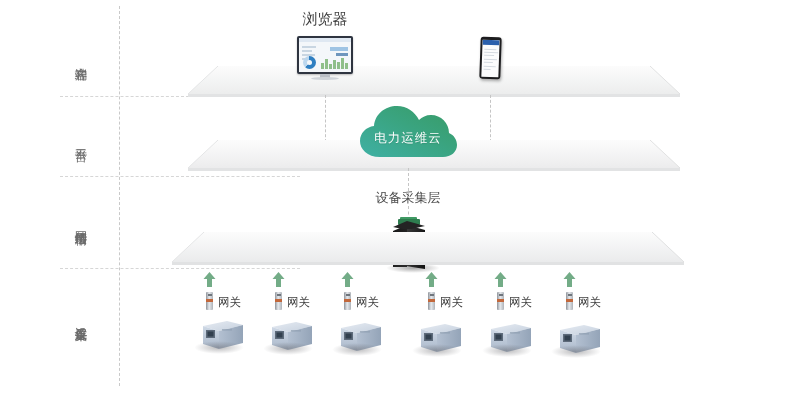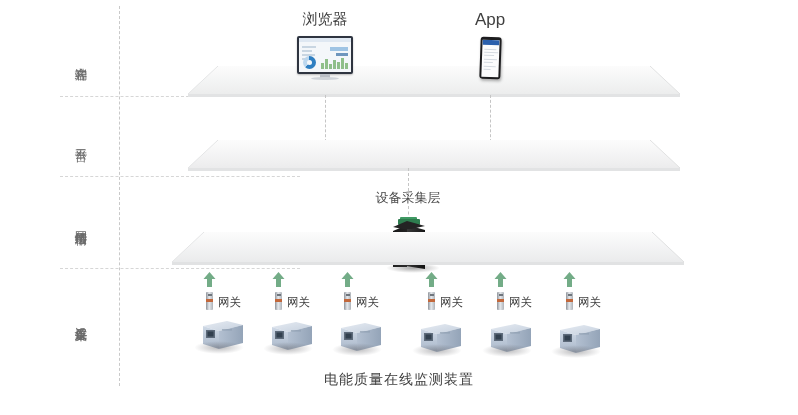--- a/index.html
+++ b/index.html
@@ -257,21 +257,20 @@
           <i style="left:16px;height:7px;"></i>
           <i style="left:20px;height:11px;"></i>
           <i style="left:24px;height:6px;"></i>
         </div>
       </div>
     </div>
     <div class="monitor-neck"></div>
     <div class="monitor-base"></div>
   </div>
 
-  <div class="caption caption-app" style="left:450px;top:10px;width:80px;">App</div>
   <div class="phone" style="left:480px;top:37px;">
     <div class="phone-body">
       <div class="phone-screen">
         <div class="ph-head"></div>
         <div class="ph-line" style="top:9px;width:12px;"></div>
         <div class="ph-line" style="top:12px;width:14px;"></div>
         <div class="ph-line" style="top:15px;width:10px;"></div>
         <div class="ph-line" style="top:19px;width:13px;"></div>
         <div class="ph-line" style="top:22px;width:9px;"></div>
         <div class="ph-line" style="top:26px;width:12px;"></div>
@@ -291,20 +290,35 @@
           <stop offset="1" stop-color="#ececed"></stop>
         </linearGradient>
       </defs>
       <polygon points="48,0 480,0 510,28 18,28" fill="url(#sl2)"></polygon>
       <polygon points="18,28 510,28 510,31 18,31" fill="#e2e3e4"></polygon>
       <line x1="48" y1="0" x2="18" y2="28" stroke="#e4e5e6" stroke-width="1"></line>
       <line x1="480" y1="0" x2="510" y2="28" stroke="#e0e1e2" stroke-width="1"></line>
     </svg>
   </div>
 
+  <div class="cloud-wrap" style="left:358px;top:102px;">
+    <svg width="100" height="58" viewBox="0 0 100 58">
+      <defs>
+        <linearGradient id="cg" x1="0" y1="1" x2="1" y2="0">
+          <stop offset="0" stop-color="#3fb0a4"></stop>
+          <stop offset="0.55" stop-color="#3aa480"></stop>
+          <stop offset="1" stop-color="#389a64"></stop>
+        </linearGradient>
+      </defs>
+      <path d="M22,55 C9,55 2,47 2,39 C2,31 8,25 16,24 C17,12 27,4 39,4
+               C49,4 57,10 61,18 C64,15 68,13 73,13 C83,13 91,21 91,31
+               C96,33 99,38 99,43 C99,50 93,55 85,55 Z" fill="url(#cg)"></path>
+    </svg>
+    <div class="cloud-text" style="left:0;top:28px;">电力运维云</div>
+  </div>
 
   <div class="conn" style="left:408px;top:168px;height:28px;"></div>
 
   <div class="caption caption-gw-big" style="left:348px;top:189px;width:120px;">设备采集层</div>
 
   <div class="conn" style="left:408px;top:206px;height:14px;"></div>
 
   <div class="bigdev" style="left:391px;top:219px;">
     <div class="bigdev-shadow"></div>
     <div class="bigdev-cap2"></div>
@@ -496,15 +510,14 @@
           <stop offset="1" stop-color="#e9eaeb"></stop>
         </linearGradient>
       </defs>
       <polygon points="56,0 524,0 560,33 20,33" fill="url(#sl4)"></polygon>
       <polygon points="20,33 560,33 560,36 20,36" fill="#e0e1e2"></polygon>
       <line x1="56" y1="0" x2="20" y2="33" stroke="#e3e4e5" stroke-width="1"></line>
       <line x1="524" y1="0" x2="560" y2="33" stroke="#dedfe0" stroke-width="1"></line>
     </svg>
   </div>
 
-  <div class="caption caption-bottom" style="left:299px;top:371px;width:200px;">电能质量在线监测装置</div>
 
 </div>
 
 </body></html>

